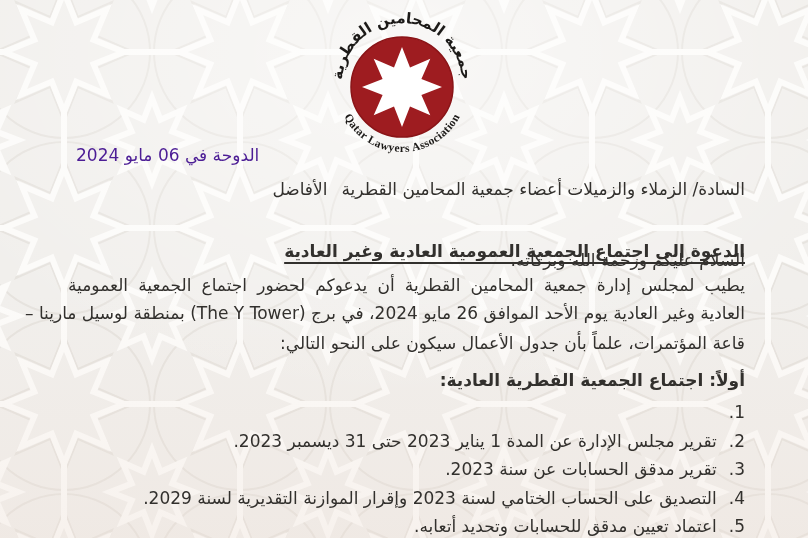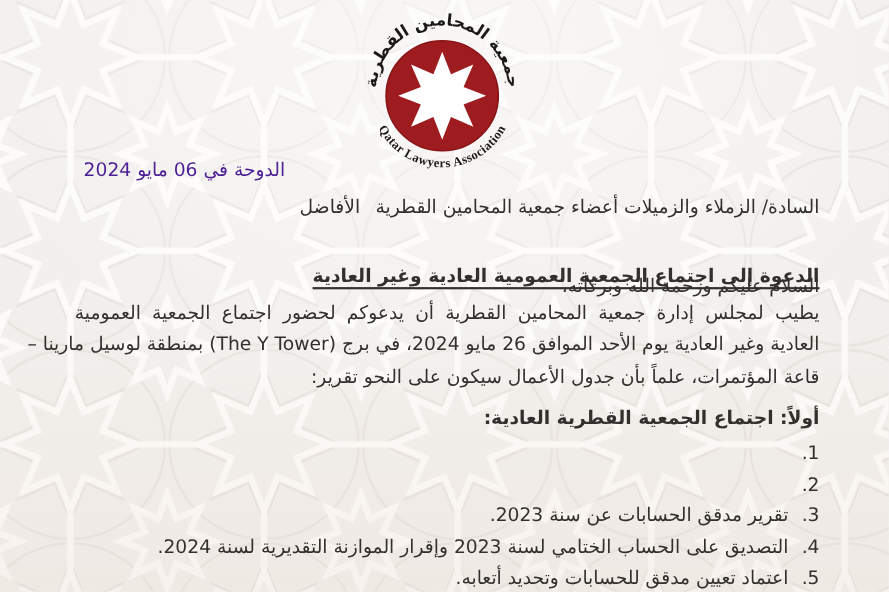--- a/index.html
+++ b/index.html
@@ -85,36 +85,37 @@
   <div class="line r" style="top:176px;">
     <span>السادة/ الزملاء والزميلات أعضاء جمعية المحامين القطرية</span><span class="gap"></span><span>الأفاضل</span>
   </div>
 
   <div class="line r" style="top:207px;margin-top:40px;">السلام عليكم ورحمة الله وبركاته،</div>
 
   <div class="line r title" style="top:238px;">الدعوة إلى اجتماع الجمعية العمومية العادية وغير العادية</div>
 
   <div class="line just" style="top:272px;">يطيب لمجلس إدارة جمعية المحامين القطرية أن يدعوكم لحضور اجتماع الجمعية العمومية</div>
   <div class="line just" style="top:300px;">العادية وغير العادية يوم الأحد الموافق 26 مايو 2024، في برج (The Y Tower) بمنطقة لوسيل مارينا –</div>
-  <div class="line r" style="top:330px;">قاعة المؤتمرات، علماً بأن جدول الأعمال سيكون على النحو تقرير:</div>
+  <div class="line r" style="top:330px;">قاعة المؤتمرات، علماً بأن جدول الأعمال سيكون على النحو التالي:</div>
 
   <div class="line r heading" style="top:367px;">أولاً: اجتماع الجمعية القطرية العادية:</div>
 
   <div class="line agenda-row" style="top:399px;">
     <span class="agenda-num">1.</span>
   </div>
   <div class="line agenda-row" style="top:428px;">
     <span class="agenda-num">2.</span>
+    <span class="agenda-text">تقرير مجلس الإدارة عن المدة 1 يناير 2023 حتى 31 ديسمبر 2023.</span>
   </div>
   <div class="line agenda-row" style="top:456px;">
     <span class="agenda-num">3.</span>
     <span class="agenda-text">تقرير مدقق الحسابات عن سنة 2023.</span>
   </div>
   <div class="line agenda-row" style="top:485px;">
     <span class="agenda-num">4.</span>
-    <span class="agenda-text">التصديق على الحساب الختامي لسنة 2023 وإقرار الموازنة التقديرية لسنة 2024.</span>
+    <span class="agenda-text">التصديق على الحساب الختامي لسنة 2023 وإقرار الموازنة التقديرية لسنة 2029.</span>
   </div>
   <div class="line agenda-row" style="top:513px;">
     <span class="agenda-num">5.</span>
     <span class="agenda-text">اعتماد تعيين مدقق للحسابات وتحديد أتعابه.</span>
   </div>
 
 </div>
 
 </body></html>

